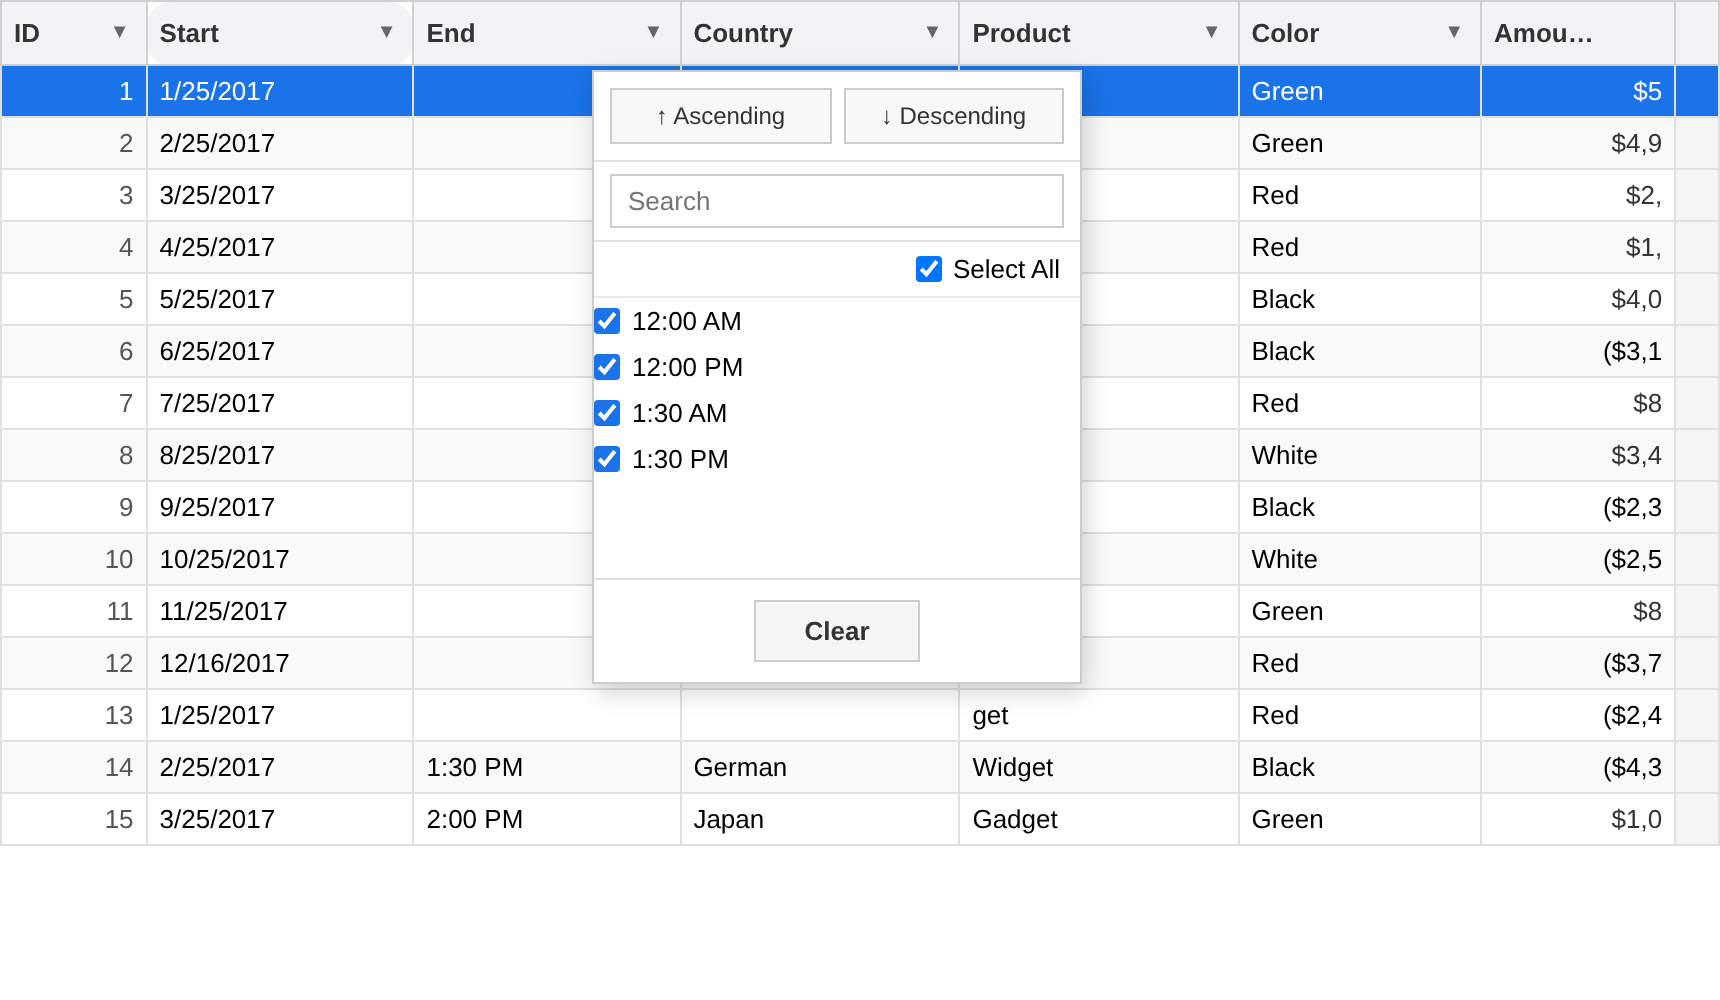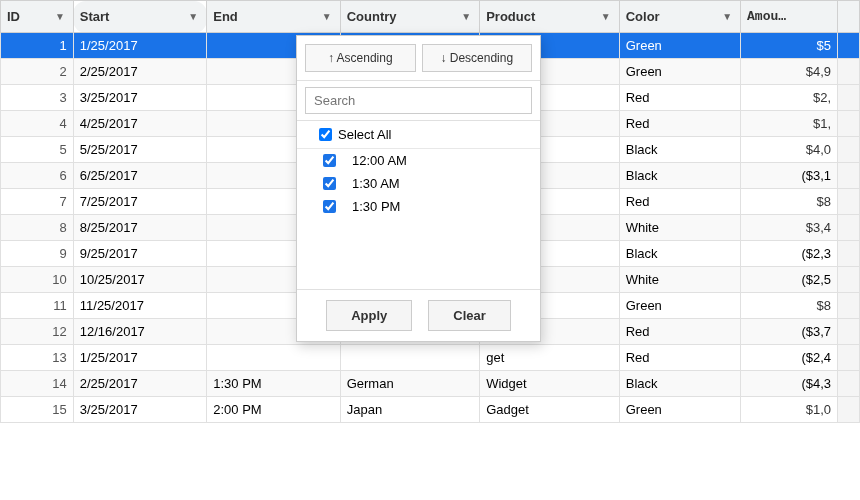--- a/index.html
+++ b/index.html
@@ -66,21 +66,21 @@
       color: #fff;
     }
 
     
     .col-id { width: 60px; }
     .col-start { width: 110px; border-radius: 13px; }
     .col-end { width: 110px; }
     .col-country { width: 115px; }
     .col-product { width: 115px; }
     .col-color { width: 100px; }
-    .col-amount { width: 80px; font-family: Liberation Mono, monospace; }
+    .col-amount { width: 80px; }
 
     td.id-cell { text-align: right; color: #555; }
 
     
     .filter-popup {
       position: absolute;
       top: 35px;
       left: 296px;
       width: 245px;
       background: #fff;
@@ -137,39 +137,40 @@
 
     .search-box input {
       width: 100%;
       padding: 5px 8px;
       border: 1px solid #ccc;
       font-size: 13px;
       outline: none;
     }
 
     .select-all-row {
-      padding: 6px 22px;
+      padding: 6px 10px;
       display: flex;
       align-items: center;
       gap: 6px;
       border-bottom: 1px solid #e8e8e8;
+      justify-content: flex-end;
     }
 
     .checkbox-list {
       height: 140px;
       overflow-y: auto;
       overflow-x: hidden;
       position: relative;
     }
 
     .checkbox-item {
       display: flex;
       align-items: center;
-      padding: 4px 26px;
-      gap: 16px;
+      padding: 4px 0;
+      gap: 6px;
       font-size: 13px;
     }
 
     .checkbox-item input[type=checkbox] {
       accent-color: #1a73e8;
     }
 
     
     .checkbox-list::-webkit-scrollbar {
       width: 8px;
@@ -440,25 +441,28 @@
       <input type="checkbox" checked="" style="">
       <label>Select All</label>
     </div>
     <div class="checkbox-list" id="checkbox-list">
         <div class="checkbox-item">
           <input type="checkbox" checked="" style="">
           <label>12:00 AM</label>
         </div>
         <div class="checkbox-item">
           <input type="checkbox" checked="" style="">
+          <label>12:00 PM</label>
+        </div>
+        <div class="checkbox-item">
+          <input type="checkbox" checked="" style="">
           <label>1:30 AM</label>
         </div>
         <div class="checkbox-item">
           <input type="checkbox" checked="" style="">
           <label>1:30 PM</label>
         </div>
       </div>
     <div class="action-buttons">
-      <button class="action-btn">Apply</button>
       <button class="action-btn">Clear</button>
     </div>
   </div>
 </div>
 
 </body></html>

